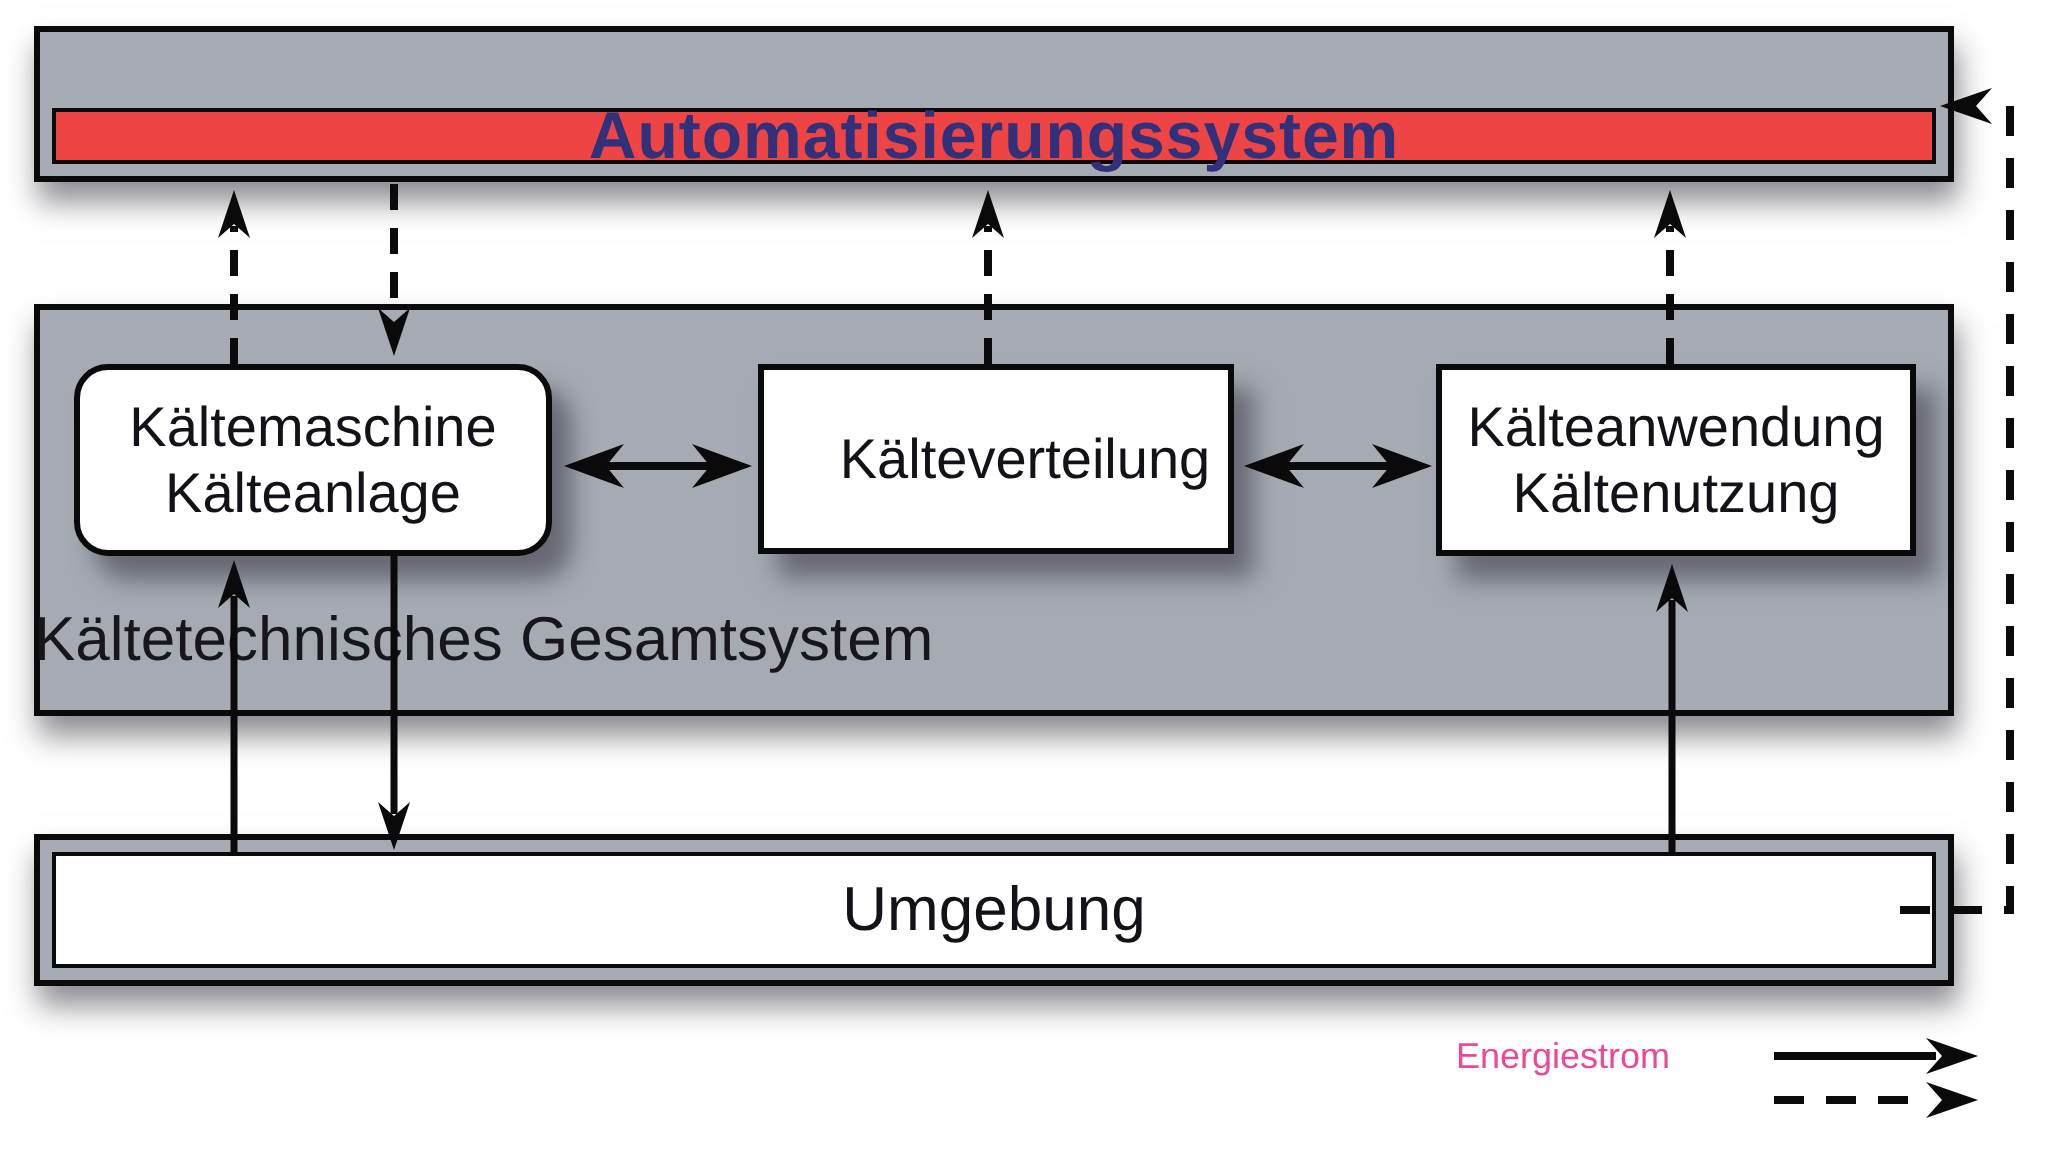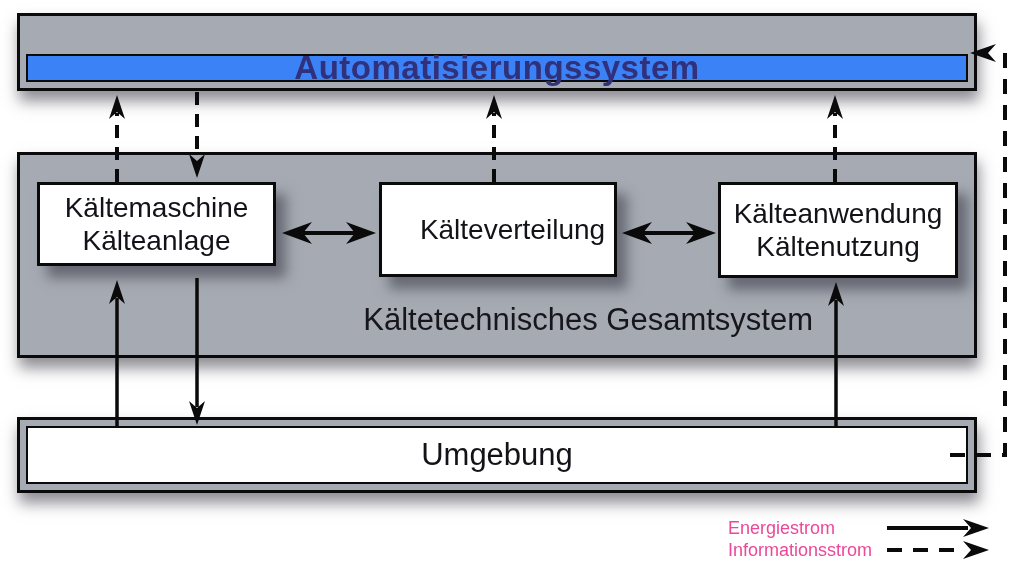--- a/index.html
+++ b/index.html
@@ -15,45 +15,45 @@
     background:#a6abb3; border:3px solid #0a0a0a;
     box-shadow:2px 10px 14px rgba(45,45,58,0.55);
     box-sizing:border-box;
   }
   .frame-inner {
     position:absolute; left:6px; top:6px; right:6px; bottom:6px;
     border:2.5px solid #0a0a0a; box-sizing:border-box;
     display:flex; align-items:center; justify-content:center;
   }
   .auto-outer  { left:17px;  top:13px;  width:960px; height:78px; }
-  .auto-inner  { background:#3b82f6;margin-top:32px; }
+  .auto-inner  { background:#ef4444;margin-top:32px; }
   .title-text {
     font-size:33px; font-weight:bold; color:#31307b; letter-spacing:0.5px;
     white-space:nowrap;
   }
 
   .system-box {
     left:17px; top:152px; width:960px; height:206px;
     background:#a6abb3; border:3px solid #0a0a0a; box-sizing:border-box;
     box-shadow:2px 10px 14px rgba(45,45,58,0.55);
   }
   .system-label {
-    left:17px; top:302px; width:796px; text-align:right;
+    left:17px; top:302px; width:796px; text-align:left;
     font-size:31px; color:#16161c; white-space:nowrap;
   }
 
   
   .node {
     background:#ffffff; border:3px solid #0a0a0a; box-sizing:border-box;
     box-shadow:10px 12px 12px rgba(40,40,52,0.5);
     display:flex; flex-direction:column; align-items:center; justify-content:center;
     font-size:28px; line-height:33px; text-align:center; color:#121218;
     white-space:nowrap;
   }
-  .node-1 { left:37px;  top:182px; width:239px; height:84px; }
+  .node-1 { left:37px;  top:182px; width:239px; height:96px;border-radius:17px; }
   .node-2 { left:379px; top:182px; width:238px; height:95px;padding-left:29px; }
   .node-3 { left:718px; top:182px; width:240px; height:96px; }
 
   .umg-outer { left:17px; top:417px; width:960px; height:76px; }
   .umg-inner { background:#ffffff; font-size:31px; }
 
   
   .legend-label { font-size:18px; line-height:21px; color:#ec4899; white-space:nowrap; }
   .legend-energy { left:728px; top:518px; }
   .legend-info   { left:728px; top:540px; }
@@ -91,21 +91,20 @@
       <span>Umgebung</span>
     </div>
   </div>
 
   <div class="abs node node-3">
     <span>Kälteanwendung</span>
     <span>Kältenutzung</span>
   </div>
 
   <div class="abs legend-label legend-energy">Energiestrom</div>
-  <div class="abs legend-label legend-info">Informationsstrom</div>
 
   <svg class="overlay" viewBox="0 0 1024 575">
 
     <g>
       <line class="ln-th dash" x1="117" y1="182" x2="117" y2="113"></line>
       <polygon class="head" points="117,95 109,119 117,112 125,119"></polygon>
     </g>
 
     <g>
       <line class="ln-th dash" x1="197" y1="92" x2="197" y2="158"></line>

